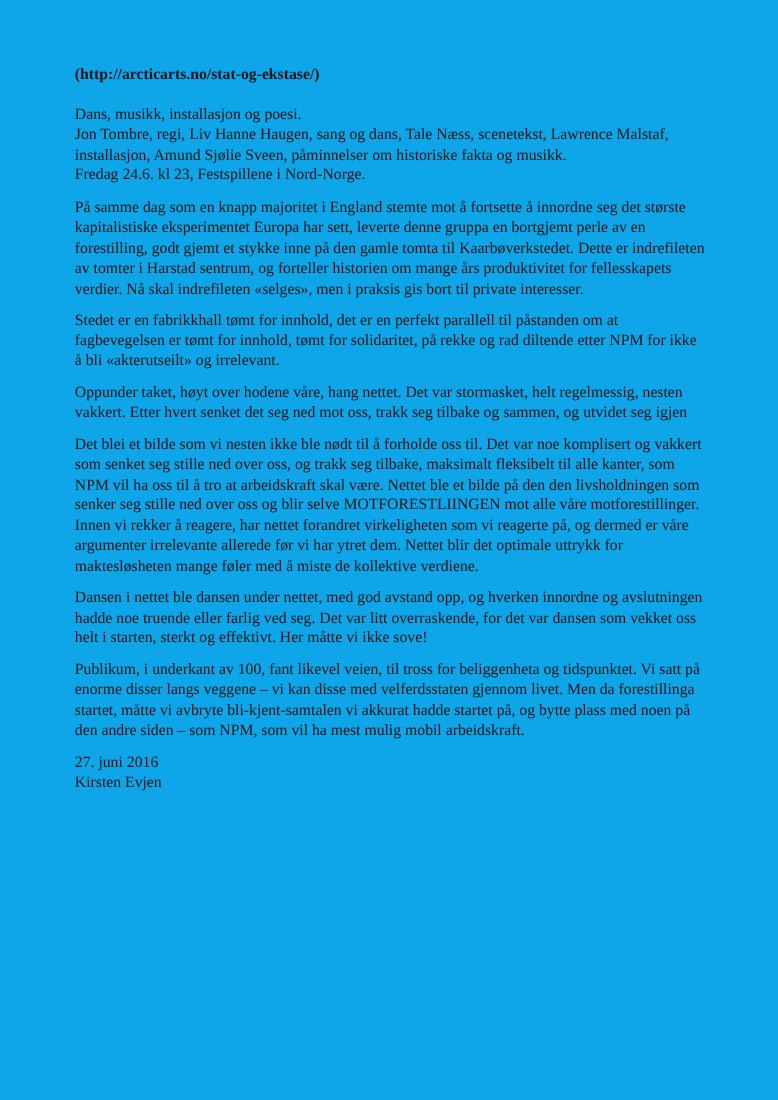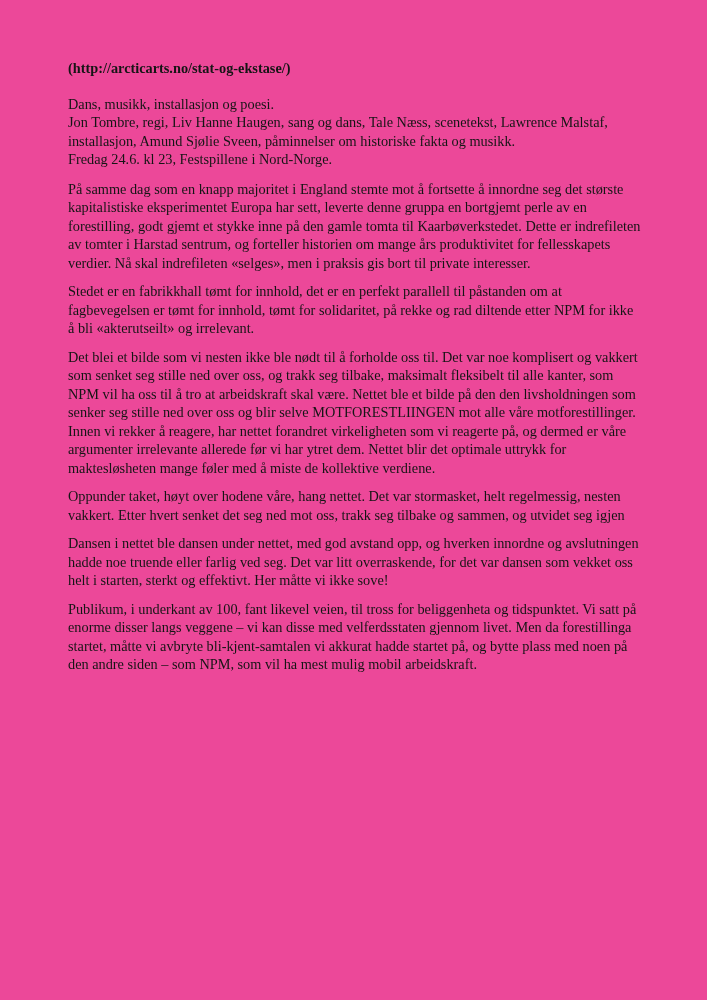--- a/index.html
+++ b/index.html
@@ -8,21 +8,21 @@
     background: #ffffff;
     width: 707px;
     height: 1000px;
     overflow: hidden;
   }
   .page {
     box-sizing: border-box;
     width: 707px;
     height: 1000px;
     padding: 59px 28px 0 68px;
-    background: #ec4899;
+    background: #0ea5e9;
     font-family: "Liberation Serif", "DejaVu Serif", serif;
     font-size: 14.3px;
     line-height: 18.5px;
     color: #151515;
   }
   .page p {
     margin: 0 0 10px 0;
     white-space: pre;
   }
   p.url-line {
@@ -48,29 +48,31 @@
 installasjon, Amund Sjølie Sveen, påminnelser om historiske fakta og musikk.
 Fredag 24.6. kl 23, Festspillene i Nord-Norge.</p>
   <p>På samme dag som en knapp majoritet i England stemte mot å fortsette å innordne seg det største
 kapitalistiske eksperimentet Europa har sett, leverte denne gruppa en bortgjemt perle av en
 forestilling, godt gjemt et stykke inne på den gamle tomta til Kaarbøverkstedet. Dette er indrefileten
 av tomter i Harstad sentrum, og forteller historien om mange års produktivitet for fellesskapets
 verdier. Nå skal indrefileten «selges», men i praksis gis bort til private interesser.</p>
   <p>Stedet er en fabrikkhall tømt for innhold, det er en perfekt parallell til påstanden om at
 fagbevegelsen er tømt for innhold, tømt for solidaritet, på rekke og rad diltende etter NPM for ikke
 å bli «akterutseilt» og irrelevant.</p>
+  <p>Oppunder taket, høyt over hodene våre, hang nettet. Det var stormasket, helt regelmessig, nesten
+vakkert. Etter hvert senket det seg ned mot oss, trakk seg tilbake og sammen, og utvidet seg igjen</p>
   <p>Det blei et bilde som vi nesten ikke ble nødt til å forholde oss til. Det var noe komplisert og vakkert
 som senket seg stille ned over oss, og trakk seg tilbake, maksimalt fleksibelt til alle kanter, som
 NPM vil ha oss til å tro at arbeidskraft skal være. Nettet ble et bilde på den den livsholdningen som
 senker seg stille ned over oss og blir selve MOTFORESTLIINGEN mot alle våre motforestillinger.
 Innen vi rekker å reagere, har nettet forandret virkeligheten som vi reagerte på, og dermed er våre
 argumenter irrelevante allerede før vi har ytret dem. Nettet blir det optimale uttrykk for
 maktesløsheten mange føler med å miste de kollektive verdiene.</p>
-  <p>Oppunder taket, høyt over hodene våre, hang nettet. Det var stormasket, helt regelmessig, nesten
-vakkert. Etter hvert senket det seg ned mot oss, trakk seg tilbake og sammen, og utvidet seg igjen</p>
   <p>Dansen i nettet ble dansen under nettet, med god avstand opp, og hverken innordne og avslutningen
 hadde noe truende eller farlig ved seg. Det var litt overraskende, for det var dansen som vekket oss
 helt i starten, sterkt og effektivt. Her måtte vi ikke sove!</p>
   <p>Publikum, i underkant av 100, fant likevel veien, til tross for beliggenheta og tidspunktet. Vi satt på
 enorme disser langs veggene – vi kan disse med velferdsstaten gjennom livet. Men da forestillinga
 startet, måtte vi avbryte bli-kjent-samtalen vi akkurat hadde startet på, og bytte plass med noen på
 den andre siden – som NPM, som vil ha mest mulig mobil arbeidskraft.</p>
+  <p class="italic signature">27. juni 2016
+Kirsten Evjen</p>
 </div>
 
 </body></html>

